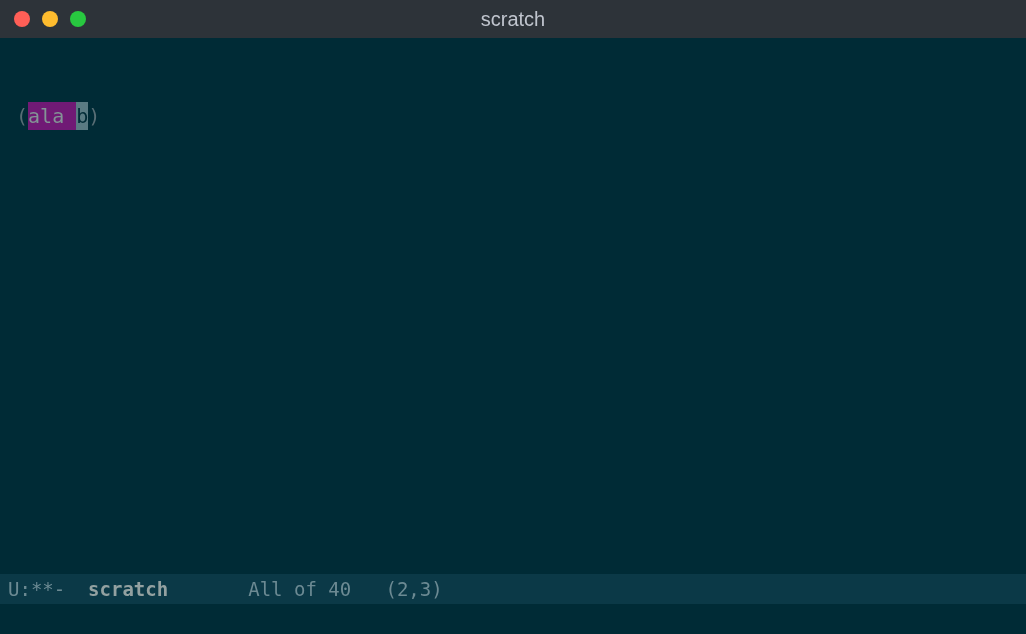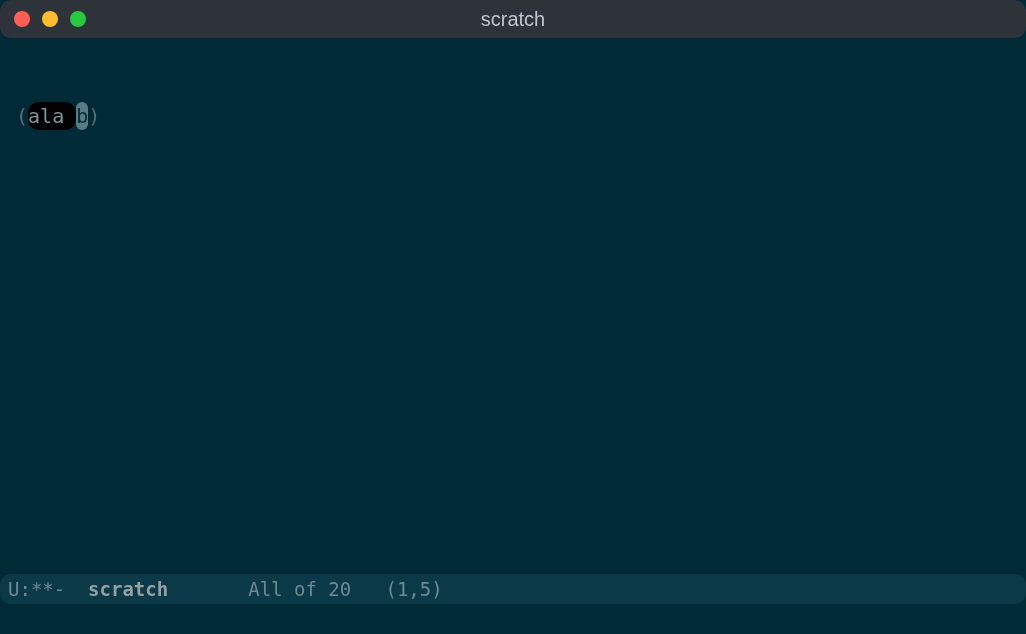--- a/index.html
+++ b/index.html
@@ -1,19 +1,18 @@
 <!DOCTYPE html>
 <html><head>
   <meta charset="utf-8">
   <style>
     * {
       margin: 0;
       padding: 0;
       box-sizing: border-box;
-      border-radius: 11px;
     }
     body {
       width: 1026px;
       height: 634px;
       background: #002b36;
       font-family: "Menlo", "Monaco", "Consolas", monospace;
       overflow: hidden;
       display: flex;
       flex-direction: column;
     }
@@ -56,21 +55,21 @@
       white-space: pre;
       position: relative;
     }
     .code-line {
       display: flex;
     }
     .paren {
       color: #586e75;
     }
     .region-highlight {
-      background: #000000;
+      background: #701a75;
     }
     .cursor-block {
       background: #5a7b83;
       color: #002b36;
     }
     .modeline {
       height: 30px;
       background: #0b3947;
       color: #6c8a93;
       font-size: 19px;
@@ -104,15 +103,15 @@
     <div class="traffic-light tl-min"></div>
     <div class="traffic-light tl-max"></div>
   </div>
   <div class="title">scratch</div>
 </div>
 
 <div class="editor-area">
   <div class="code-line"><span class="paren">(</span><span class="region-highlight">ala </span><span class="cursor-block">b</span><span class="paren">)</span></div>
 </div>
 
-<div class="modeline"><span>U:**-</span><span class="sp2"></span><span class="ml-buffer">scratch</span><span class="sp7"></span><span>All of 20</span><span class="sp3"></span><span>(1,5)</span><span class="sp6"></span></div>
+<div class="modeline"><span>U:**-</span><span class="sp2"></span><span class="ml-buffer">scratch</span><span class="sp7"></span><span>All of 40</span><span class="sp3"></span><span>(2,3)</span><span class="sp6"></span></div>
 
 <div class="minibuffer"></div>
 
 </body></html>

